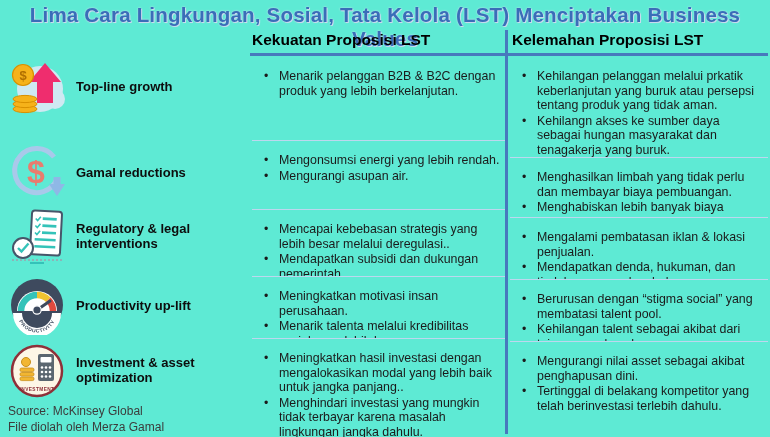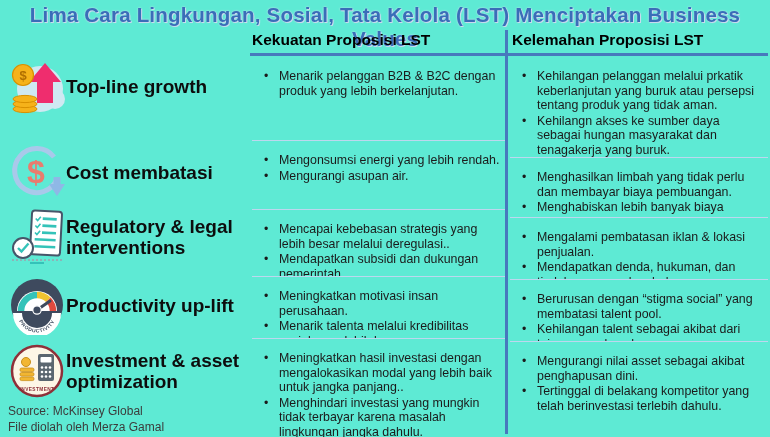--- a/index.html
+++ b/index.html
@@ -17,21 +17,21 @@
     font-size:15.5px; color:#000;
   }
   .col-header.strengths { left:252px; width:254px; }
   .col-header.weaknesses { left:512px; width:256px; }
   .header-underline { position:absolute; left:250px; top:53px; width:518px; height:3px; background:#4779bd; }
   .v-divider { position:absolute; left:505px; top:30px; height:404px; width:3px; background:#4779bd; }
 
   .row-label-group { position:absolute; left:8px; width:242px; display:flex; align-items:center; }
   .g1 { top:56px; } .g2 { top:142px; } .g3 { top:206px; } .g4 { top:275px; } .g5 { top:340px; }
   .icon-box { flex:0 0 58px; width:58px; height:62px; display:flex; align-items:center; justify-content:center; }
-  .row-label { font-size:19px; font-weight:700; color:#0d0d0d; line-height:1.12; }
+  .row-label { margin-left:10px; font-size:13px; font-weight:700; color:#0d0d0d; line-height:1.12; }
 
   .bullet-col { position:absolute; top:57px; }
   .bullet-col.strengths { left:252px; width:253px; }
   .bullet-col.weaknesses { left:510px; width:258px; }
   .cell { box-sizing:border-box; border-bottom:1px solid #bdd7ee; padding:12px 2px 0 6px; overflow:hidden; }
   .cell.last { border-bottom:none; }
   .h-s1{height:84px} .h-s2{height:69px} .h-s3{height:67px} .h-s4{height:62px} .h-s5{height:98px}
   .h-w1{height:101px} .h-w2{height:60px} .h-w3{height:62px} .h-w4{height:62px} .h-w5{height:95px}
 
   ul.bullets { list-style:none; margin:0; padding:0; }
@@ -73,21 +73,21 @@
 
   <div class="row-label-group g2">
     <div class="icon-box">
       <svg width="56" height="60" viewBox="0 0 56 60">
         <path d="M 45 14 A 22 22 0 1 0 48 36" stroke="#a9c9ea" stroke-width="5" fill="none"></path>
         <rect x="44.5" y="34" width="7" height="8" fill="#8fb8e6"></rect>
         <polygon points="40,41 56,41 48,53" fill="#8fb8e6"></polygon>
         <text x="27" y="40" font-size="32" font-weight="bold" fill="#e97c6e" text-anchor="middle">$</text>
       </svg>
     </div>
-    <div class="row-label">Cost membatasi</div>
+    <div class="row-label">Gamal reductions</div>
   </div>
 
   <div class="row-label-group g3">
     <div class="icon-box">
       <svg width="58" height="62" viewBox="0 0 58 62">
         <rect x="23" y="5" width="30" height="44" rx="3" fill="#ffffff" stroke="#475569" stroke-width="2" transform="rotate(3 38 27)"></rect>
         <g transform="rotate(3 38 27)">
           <path d="M27 13 l2 2 l3 -4" stroke="#34c3b9" stroke-width="1.6" fill="none"></path>
           <rect x="34" y="11.5" width="14" height="2.6" fill="#34c3b9"></rect>
           <path d="M27 20 l2 2 l3 -4" stroke="#34c3b9" stroke-width="1.6" fill="none"></path>

